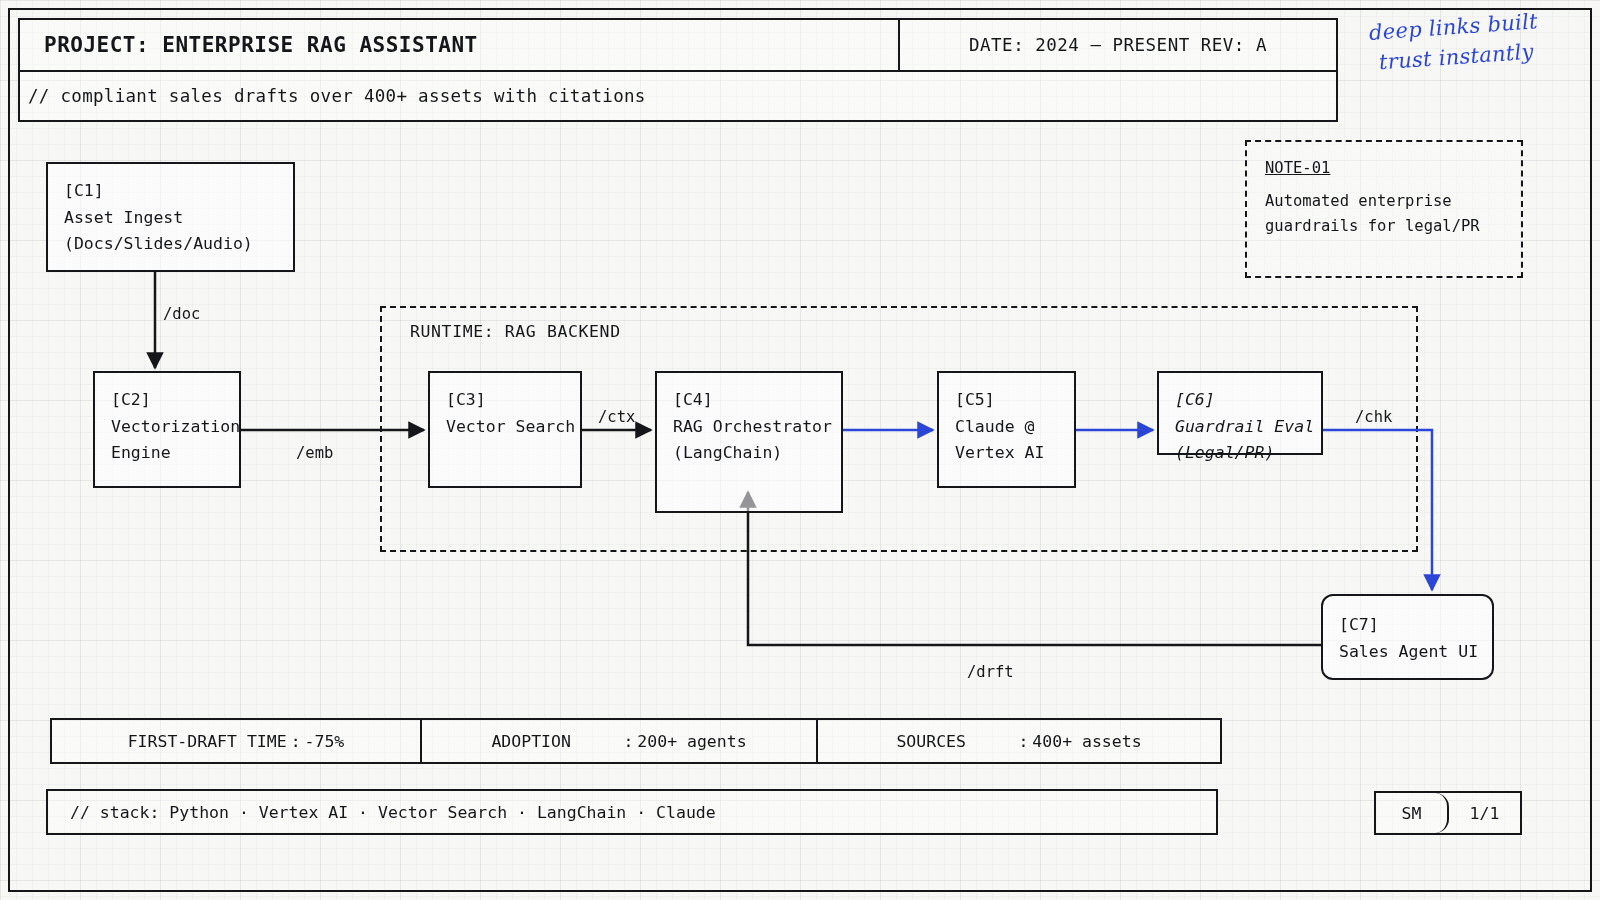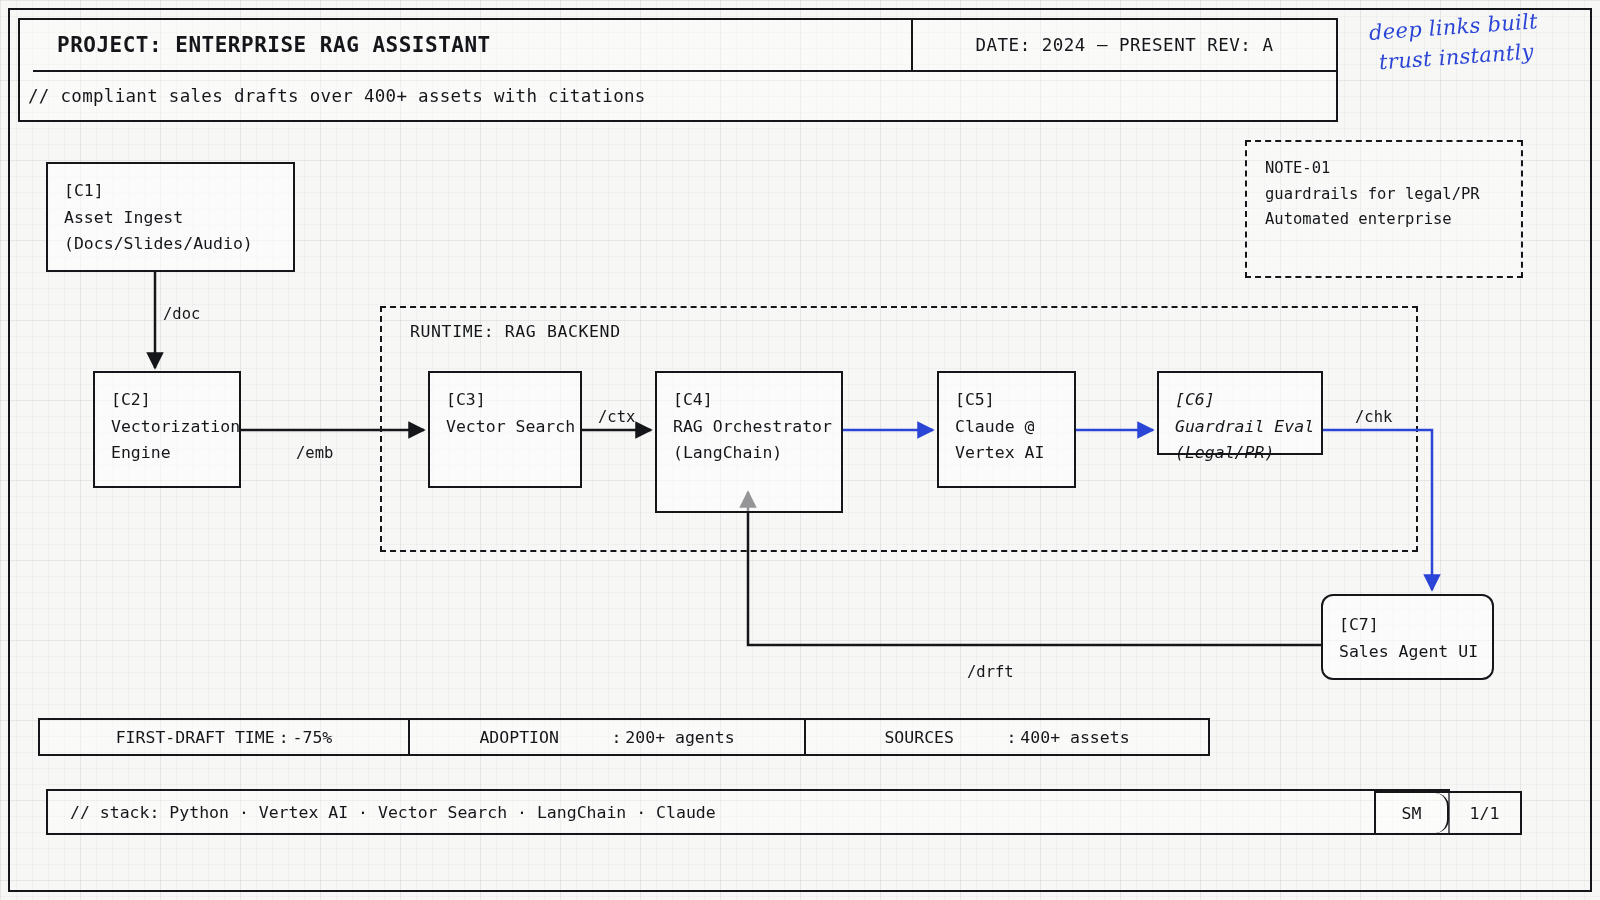--- a/index.html
+++ b/index.html
@@ -40,21 +40,20 @@
     width: 1320px; height: 104px;
     border: 2.5px solid #14161a;
     background: rgba(255,255,255,0.35);
   }
   #title-row {
     position: absolute;
     left: 0; top: 0; right: 0; height: 52px;
     border-bottom: 2.5px solid #14161a;
     display: flex;
     align-items: center;
-    margin-left: 13px;
   }
   #project-title {
     flex: 0 0 880px;
     height: 100%;
     display: flex; align-items: center;
     padding-left: 24px;
     font-size: 21px;
     font-weight: bold;
     letter-spacing: 0.5px;
     color: #14161a;
@@ -100,21 +99,21 @@
     position: absolute;
     left: 1245px; top: 140px;
     width: 278px; height: 138px;
     border: 2px dashed #14161a;
     background: rgba(255,255,255,0.3);
     padding: 14px 16px 0 18px;
     font-size: 15.5px;
     line-height: 1.58;
     color: #14161a;
   }
-  #note-box .note-id { margin-bottom: 2px; }
+  #note-box .note-id { margin-bottom: 9px; text-decoration: underline; }
 
   
   #runtime-container {
     position: absolute;
     left: 380px; top: 306px;
     width: 1038px; height: 246px;
     border: 2.5px dashed #14161a;
     background: transparent;
   }
   #runtime-label {
@@ -167,22 +166,22 @@
   }
   #lbl-doc  { left: 163px;  top: 305px; }
   #lbl-emb  { left: 296px;  top: 408px; margin-top: 36px; }
   #lbl-ctx  { left: 598px;  top: 408px; }
   #lbl-chk  { left: 1355px; top: 408px; }
   #lbl-drft { left: 967px;  top: 663px; }
 
   
   #metrics-bar {
     position: absolute;
-    left: 38px; top: 718px;
-    width: 1172px; height: 38px;
+    left: 50px; top: 718px;
+    width: 1172px; height: 46px;
     border: 2.5px solid #14161a;
     background: rgba(255,255,255,0.35);
     display: flex;
   }
   .metric-cell {
     height: 100%;
     display: flex; align-items: center; justify-content: center;
     gap: 0;
     font-size: 16.5px;
     color: #14161a;
@@ -195,21 +194,21 @@
   #metric-0 { flex: 0 0 370px; }
   #metric-1 { flex: 0 0 396px; }
   #metric-2 { flex: 1; }
   #metric-1 .m-k, #metric-2 .m-k { min-width: 118px; }
   #metric-1 .m-k { min-width: 128px; }
 
   
   #stack-bar {
     position: absolute;
     left: 46px; top: 789px;
-    width: 1404px; height: 46px;
+    width: 1172px; height: 46px;
     border: 2.5px solid #14161a;
     background: rgba(255,255,255,0.35);
     display: flex; align-items: center;
     padding-left: 22px;
     font-size: 16.5px;
     color: #14161a;
   }
 
   
   #page-stamp {
@@ -242,22 +241,22 @@
   <div id="subtitle-row">// compliant sales drafts over 400+ assets with citations</div>
 </div>
 
 <div id="handwriting">
   <span class="hw1">deep links built</span>
   <span class="hw2">trust instantly</span>
 </div>
 
 <div id="note-box">
   <div class="note-id">NOTE-01</div>
+  <div>Automated enterprise</div>
   <div>guardrails for legal/PR</div>
-  <div>Automated enterprise</div>
 </div>
 
 <div id="runtime-container"></div>
 <div id="runtime-label" style="position:absolute;left:380px;top:322px;">RUNTIME: RAG BACKEND</div>
 
 <svg id="connectors">
   <defs>
     <marker id="arrow-black" viewBox="0 0 10 10" refX="9" refY="5" markerWidth="7" markerHeight="7" orient="auto-start-reverse">
       <path d="M 0 0 L 10 5 L 0 10 z" fill="#14161a"></path>
     </marker>

